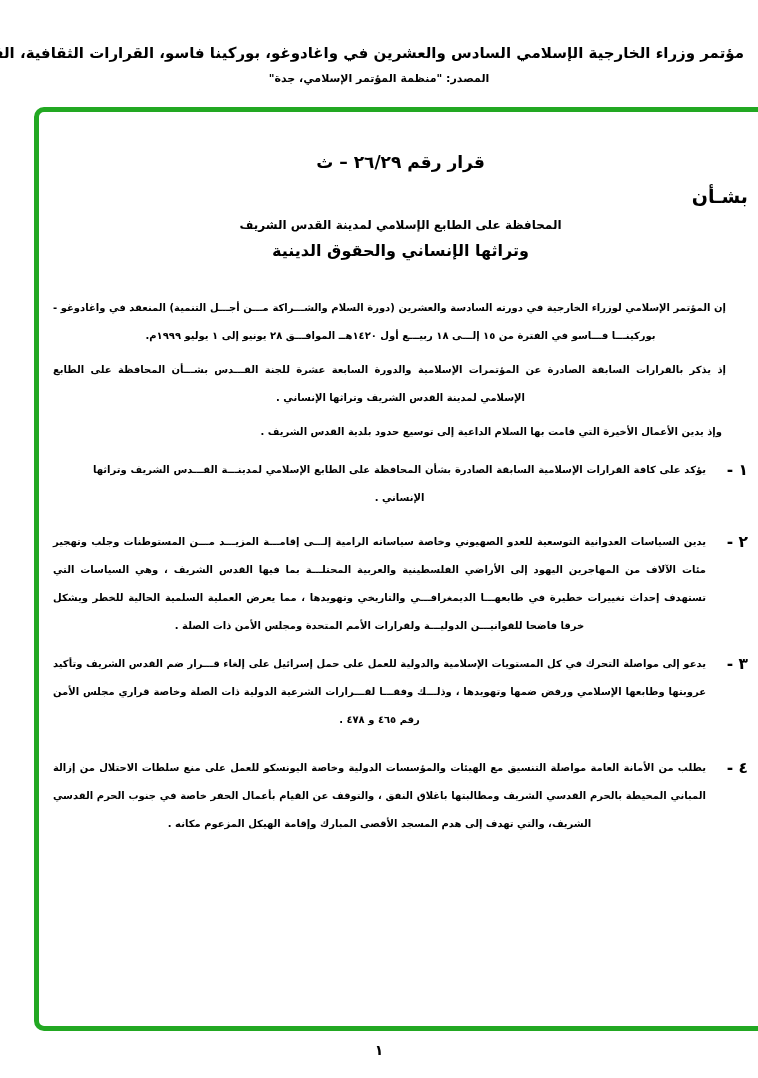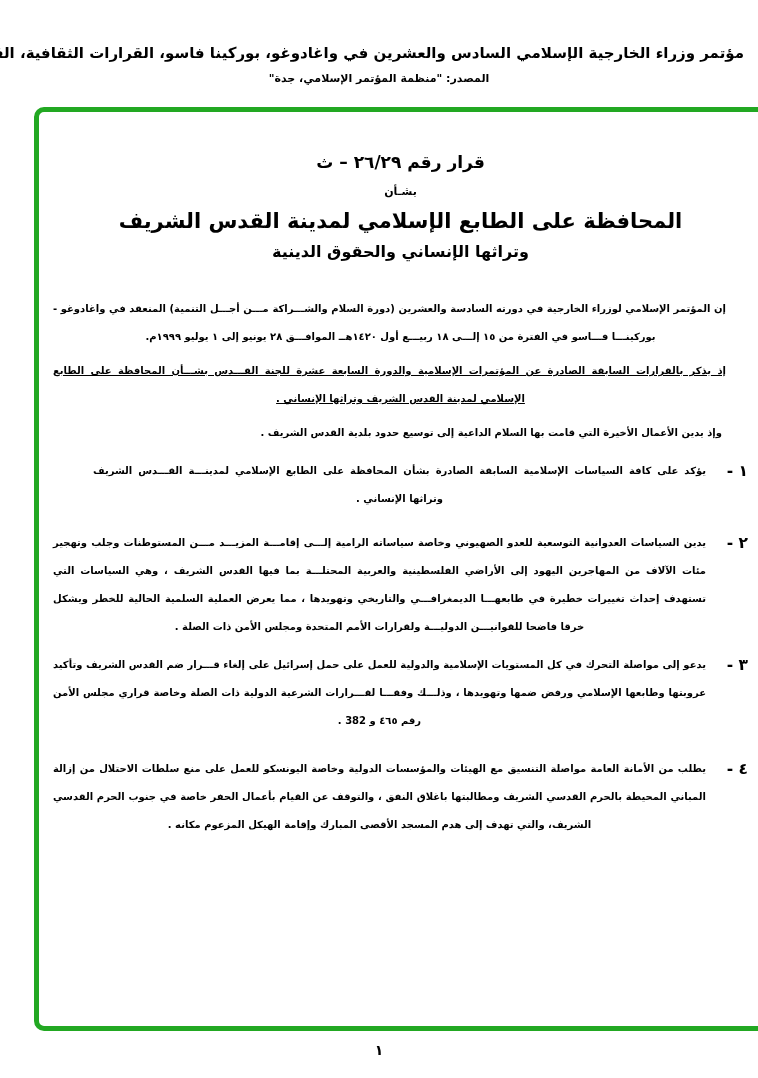--- a/index.html
+++ b/index.html
@@ -40,34 +40,34 @@
   }
   .content {
     direction:rtl;
     padding:40px 20px 0 14px;
     font-weight:bold;
   }
 
   
   .title { text-align:center; font-weight:bold; letter-spacing:0.2px; }
   .t1 { font-size:17px; margin-bottom:13px; }
-  .t2 { font-size:11px; margin-bottom:11px; }
-  .t3 { font-size:21px; margin-bottom:9px;  }
+  .t2 { font-size:19px; margin-bottom:11px;text-align:right; }
+  .t3 { font-size:12px; margin-bottom:9px;  }
   .t4 { font-size:16px; margin-bottom:34px; }
 
   
   .para, .itext {
     font-size:10px;
     line-height:28px;
     text-align:justify;
     text-align-last:center;
   }
   .para { text-indent:22px; }
   .para.p1 { margin-bottom:6px; }
-  .para.p2 { margin-bottom:6px;text-decoration:underline; }
+  .para.p2 { margin-bottom:6px; }
   .para.single {
     text-align:right;
     text-align-last:right;
     text-indent:26px;
     margin-bottom:10px;
   }
 
   
   .item { display:flex; direction:rtl; }
   .item .num {
@@ -102,29 +102,29 @@
     <div class="title t2">بشـأن</div>
     <div class="title t3">المحافظة على الطابع الإسلامي لمدينة القدس الشريف</div>
     <div class="title t4">وتراثها الإنساني والحقوق الدينية</div>
 
     <p class="para p1">إن المؤتمر الإسلامي لوزراء الخارجية في دورته السادسة والعشرين (دورة السلام والشـــراكة مـــن أجـــل التنمية) المنعقد في واغادوغو - بوركينـــا فـــاسو في الفترة من ١٥ إلـــى ١٨ ربيـــع أول ١٤٢٠هــ الموافـــق ٢٨ يونيو إلى ١ يوليو ١٩٩٩م.</p>
     <p class="para p2">إذ يذكر بالقرارات السابقة الصادرة عن المؤتمرات الإسلامية والدورة السابعة عشرة للجنة القـــدس بشـــأن المحافظة على الطابع الإسلامي لمدينة القدس الشريف وتراثها الإنساني .</p>
     <p class="para single">وإذ يدين  الأعمال الأخيرة التي قامت بها السلام الداعية إلى توسيع حدود بلدية القدس الشريف .</p>
 
     <div class="item i1">
       <span class="num">١ -</span>
-      <span class="itext">يؤكد على كافة السياسات الإسلامية السابقة الصادرة بشأن المحافظة على الطابع الإسلامي لمدينـــة القـــدس الشريف وتراثها الإنساني .</span>
+      <span class="itext">يؤكد على كافة القرارات الإسلامية السابقة الصادرة بشأن المحافظة على الطابع الإسلامي لمدينـــة القـــدس الشريف وتراثها الإنساني .</span>
     </div>
     <div class="item i2">
       <span class="num">٢ -</span>
       <span class="itext">يدين السياسات العدوانية التوسعية للعدو الصهيوني وخاصة سياساته الرامية إلـــى إقامـــة المزيـــد مـــن المستوطنات وجلب وتهجير مئات الآلاف من المهاجرين اليهود إلى الأراضي الفلسطينية والعربية المحتلـــة بما فيها القدس الشريف ، وهي السياسات التي تستهدف إحداث تغييرات خطيرة في طابعهـــا الديمغرافـــي والتاريخي وتهويدها ، مما يعرض العملية السلمية الحالية للخطر ويشكل خرقا فاضحا للقوانيـــن الدوليـــة ولقرارات الأمم المتحدة ومجلس الأمن ذات الصلة .</span>
     </div>
     <div class="item i3">
       <span class="num">٣ -</span>
-      <span class="itext">يدعو إلى مواصلة التحرك في كل المستويات الإسلامية والدولية للعمل على حمل إسرائيل على إلغاء قـــرار ضم القدس الشريف وتأكيد عروبتها وطابعها الإسلامي ورفض ضمها وتهويدها ، وذلـــك وفقـــا لقـــرارات الشرعية الدولية ذات الصلة وخاصة قراري مجلس الأمن رقم ٤٦٥ و 382 .</span>
+      <span class="itext">يدعو إلى مواصلة التحرك في كل المستويات الإسلامية والدولية للعمل على حمل إسرائيل على إلغاء قـــرار ضم القدس الشريف وتأكيد عروبتها وطابعها الإسلامي ورفض ضمها وتهويدها ، وذلـــك وفقـــا لقـــرارات الشرعية الدولية ذات الصلة وخاصة قراري مجلس الأمن رقم ٤٦٥ و ٤٧٨ .</span>
     </div>
     <div class="item i4">
       <span class="num">٤ -</span>
       <span class="itext">يطلب من الأمانة العامة مواصلة التنسيق مع الهيئات والمؤسسات الدولية وخاصة اليونسكو للعمل على منع سلطات الاحتلال من إزالة المباني المحيطة بالحرم القدسي الشريف ومطالبتها باغلاق النفق ، والتوقف عن القيام بأعمال الحفر خاصة في جنوب الحرم القدسي الشريف، والتي تهدف إلى هدم المسجد الأقصى المبارك وإقامة الهيكل المزعوم مكانه .</span>
     </div>
 
   </div>
 </div>
 
 <div class="pageno">١</div>

